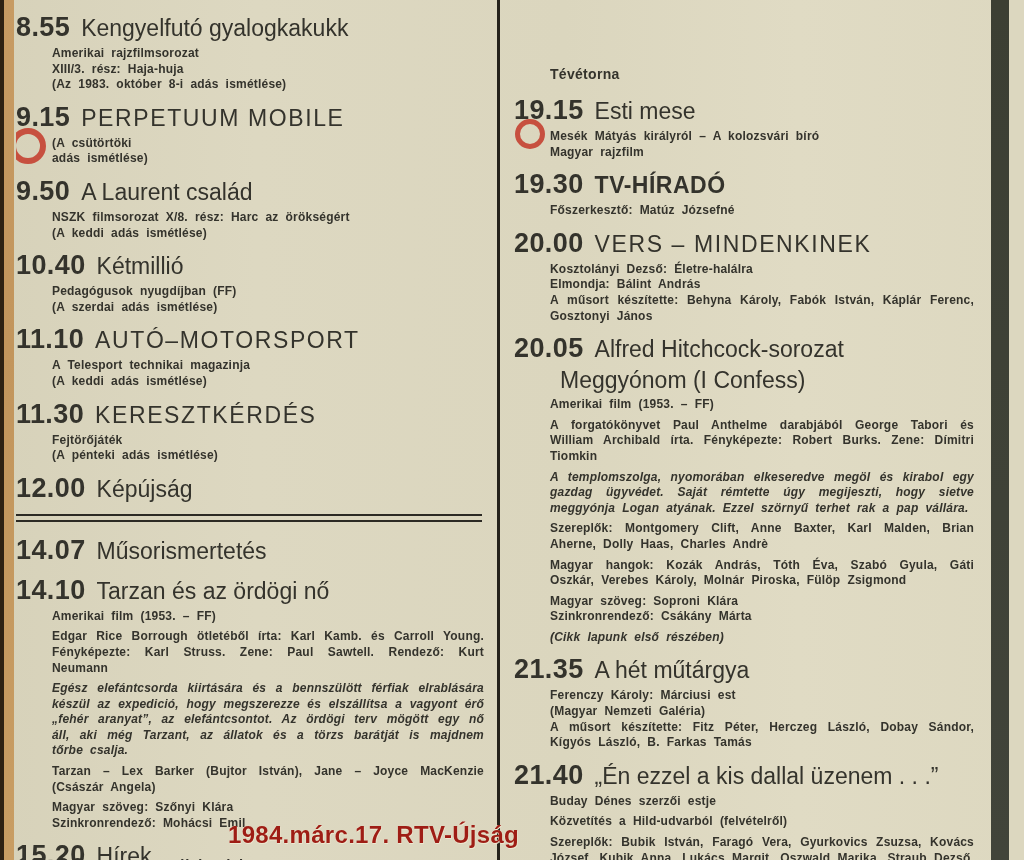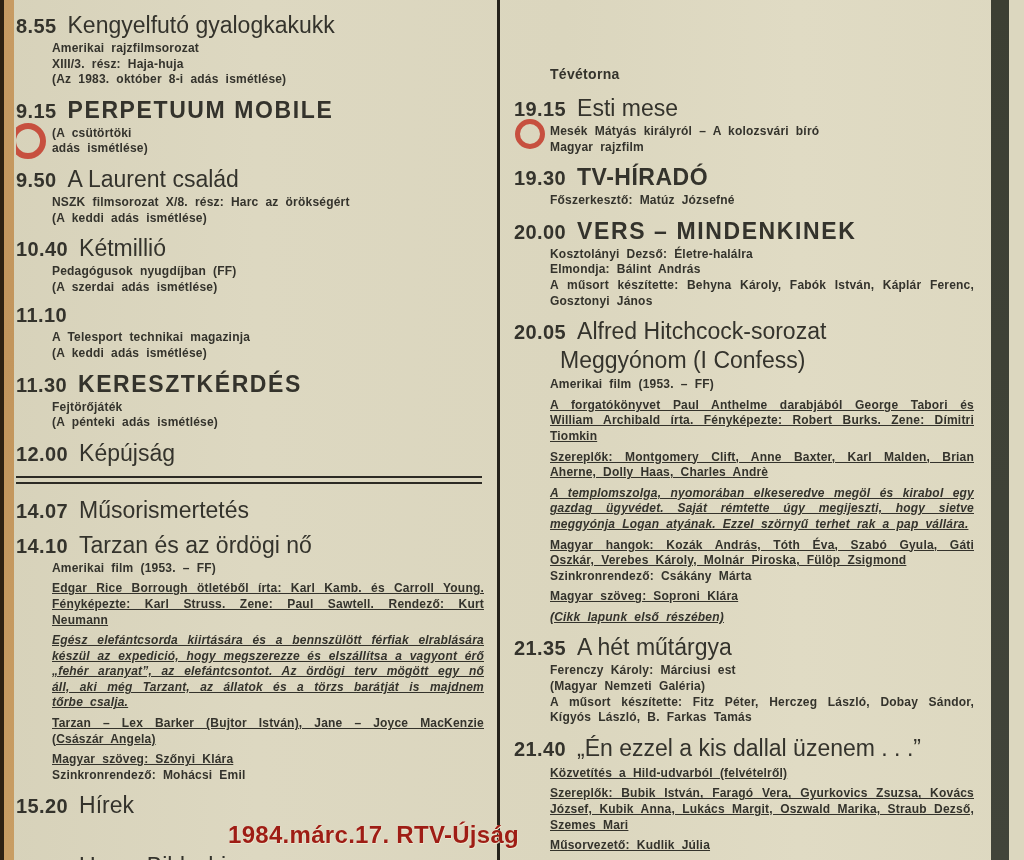--- a/index.html
+++ b/index.html
@@ -15,32 +15,32 @@
   .col-divider{left:497px;width:3px;background:#25221b;}
   .bar-right{left:991px;width:18px;background:linear-gradient(180deg,#3c3f33,#41443a);}
   .edge-right{left:1009px;width:15px;background:#dcd7bf;}
 
   .col{position:absolute;overflow:hidden;}
   .col-left{left:16px;top:12px;width:468px;height:848px;}
   .col-right{left:514px;top:18px;width:460px;height:858px;margin-top:45px;}
 
   .program{margin-bottom:9px;position:relative;}
   .head{display:flex;gap:11px;align-items:baseline;margin-bottom:3px;}
-  .time{font-weight:bold;font-size:20px;letter-spacing:.4px;white-space:nowrap;}
+  .time{font-weight:bold;font-size:27px;letter-spacing:.4px;white-space:nowrap;}
   .title{font-size:23px;line-height:26px;}
   .t-bold{font-weight:normal;}
-  .t-caps{font-weight:bold;letter-spacing:1.6px;}
+  .t-caps{font-weight:normal;letter-spacing:1.6px;}
   .t-boldcaps{font-weight:bold;letter-spacing:.5px;text-align:right;}
   .t-reg{font-weight:normal;}
   .subtitle{font-weight:normal;font-size:23px;line-height:26px;margin:1px 0 4px 46px;}
   .lines{margin-left:36px;}
   .line{font-weight:bold;font-size:12px;line-height:15.6px;letter-spacing:.2px;word-spacing:3.5px;}
   .line.p,.line.i{text-align:justify;}
   .line.i{font-style:italic;}
-  .line.gap{margin-top:5px;text-decoration:underline;}
+  .line.gap{margin-top:5px;}
   .red-circle{position:absolute;border-radius:50%;border:6px solid #c7503f;background:transparent;}
   .col-left .red-circle{left:-6px;top:26px;width:24px;height:24px;}
   .col-right .red-circle{left:1px;top:24px;width:20px;height:20px;border-width:5px;}
   .double-rule{border-top:2.5px solid #2c2a24;border-bottom:2.5px solid #2c2a24;height:4px;margin:10px 0 13px 0;width:466px;}
   .continuation{font-weight:bold;font-size:14px;letter-spacing:.3px;margin:3px 0 13px 36px;}
   .stamp{
     position:absolute;left:228px;top:821px;
     font-size:24px;font-weight:bold;color:#9e1d15;letter-spacing:.3px;white-space:nowrap;
     text-shadow:.5px .5px 0 #eee8d1, -0.5px -0.5px 0 #eee8d1;
   }
@@ -95,20 +95,21 @@
         <span class="title t-bold">Kétmillió</span>
       </div>
       <div class="lines">
         <div class="line d">Pedagógusok nyugdíjban (FF)</div>
         <div class="line d">(A szerdai adás ismétlése)</div>
       </div>
     </div>
     <div class="program">
       <div class="head">
         <span class="time">11.10</span>
+        <span class="title t-caps">AUTÓ–MOTORSPORT</span>
       </div>
       <div class="lines">
         <div class="line d">A Telesport technikai magazinja</div>
         <div class="line d">(A keddi adás ismétlése)</div>
       </div>
     </div>
     <div class="program">
       <div class="head">
         <span class="time">11.30</span>
         <span class="title t-caps">KERESZTKÉRDÉS</span>
@@ -188,45 +189,46 @@
     </div>
     <div class="program">
       <div class="head">
         <span class="time">20.05</span>
         <span class="title t-reg">Alfred Hitchcock-sorozat</span>
       </div>
       <div class="subtitle">Meggyónom (I Confess)</div>
       <div class="lines">
         <div class="line d">Amerikai film (1953. – FF)</div>
         <div class="line p gap">A forgatókönyvet Paul Anthelme darabjából George Tabori és William Archibald írta. Fényképezte: Robert Burks. Zene: Dímitri Tiomkin</div>
+        <div class="line i gap">A templomszolga, nyomorában elkeseredve megöl és kirabol egy gazdag ügyvédet. Saját rémtette úgy megijeszti, hogy sietve meggyónja Logan atyának. Ezzel szörnyű terhet rak a pap vállára.</div>
         <div class="line p gap">Szereplők: Montgomery Clift, Anne Baxter, Karl Malden, Brian Aherne, Dolly Haas, Charles Andrè</div>
-        <div class="line i gap">A templomszolga, nyomorában elkeseredve megöl és kirabol egy gazdag ügyvédet. Saját rémtette úgy megijeszti, hogy sietve meggyónja Logan atyának. Ezzel szörnyű terhet rak a pap vállára.</div>
         <div class="line p gap">Magyar hangok: Kozák András, Tóth Éva, Szabó Gyula, Gáti Oszkár, Verebes Károly, Molnár Piroska, Fülöp Zsigmond</div>
+        <div class="line d gap">Magyar szöveg: Soproni Klára</div>
         <div class="line d">Szinkronrendező: Csákány Márta</div>
-        <div class="line d gap">Magyar szöveg: Soproni Klára</div>
         <div class="line i gap">(Cikk lapunk első részében)</div>
       </div>
     </div>
     <div class="program">
       <div class="head">
         <span class="time">21.35</span>
         <span class="title t-bold">A hét műtárgya</span>
       </div>
       <div class="lines">
         <div class="line d">Ferenczy Károly: Márciusi est</div>
         <div class="line d">(Magyar Nemzeti Galéria)</div>
         <div class="line p">A műsort készítette: Fitz Péter, Herczeg László, Dobay Sándor, Kígyós László, B. Farkas Tamás</div>
       </div>
     </div>
     <div class="program">
       <div class="head">
         <span class="time">21.40</span>
         <span class="title t-bold">„Én ezzel a kis dallal üzenem . . .”</span>
       </div>
       <div class="lines">
+        <div class="line d">Buday Dénes szerzői estje</div>
         <div class="line d gap">Közvetítés a Hild-udvarból (felvételről)</div>
         <div class="line p gap">Szereplők: Bubik István, Faragó Vera, Gyurkovics Zsuzsa, Kovács József, Kubik Anna, Lukács Margit, Oszwald Marika, Straub Dezső, Szemes Mari</div>
         <div class="line d gap">Műsorvezető: Kudlik Júlia</div>
       </div>
     </div>
   </div>
 
 <div class="stamp">1984.márc.17. RTV-Újság</div>
 
 <div class="cutoff">

